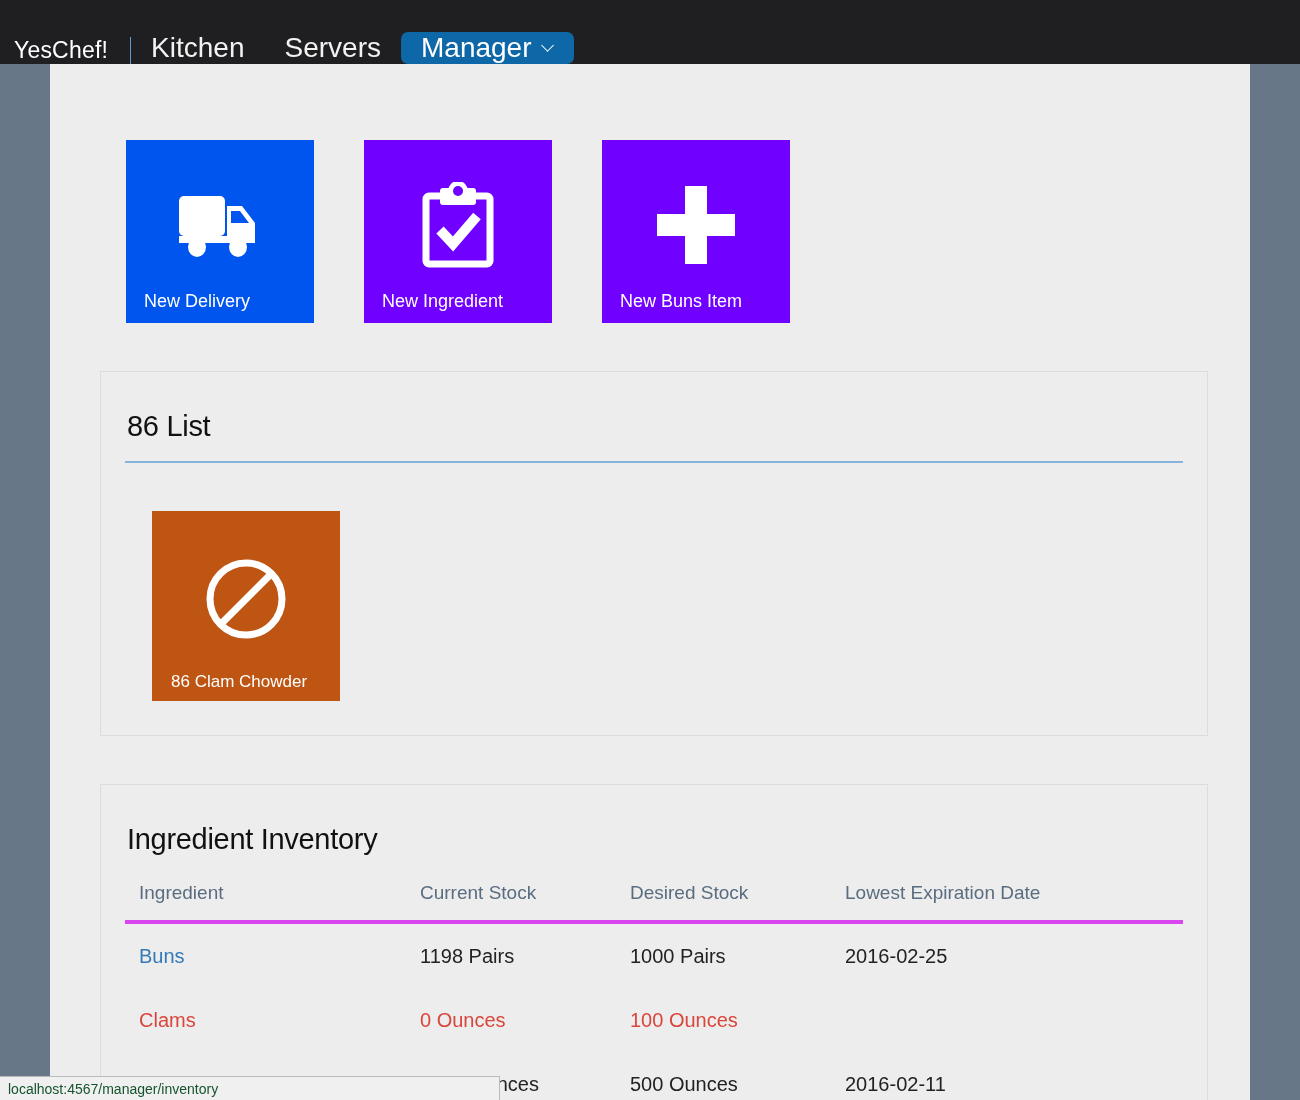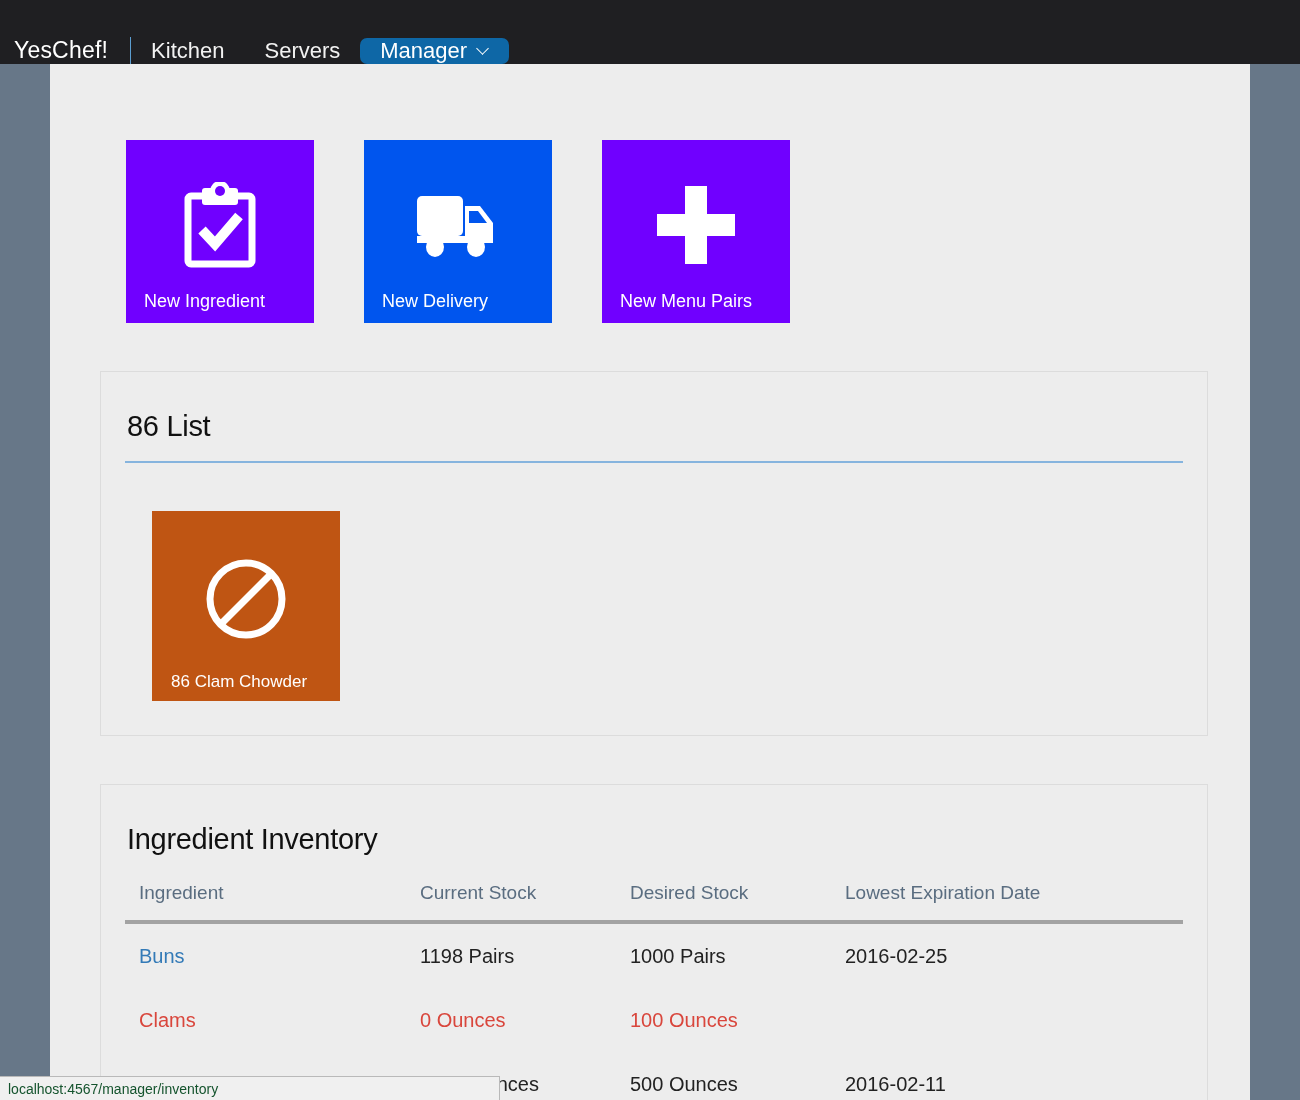--- a/index.html
+++ b/index.html
@@ -32,21 +32,21 @@
     letter-spacing: 0.2px;
     border-right: 1px solid #5b9dd0;
     cursor: pointer;
     white-space: nowrap;
   }
   .nav-item {
     display: flex;
     align-items: center;
     padding: 0 20px;
     color: #f2f2f2;
-    font-size: 22px;
+    font-size: 28px;
     cursor: pointer;
     white-space: nowrap;
   }
   .nav-item.active {
     background: #0e67a6;
     color: #ffffff;
     border-radius: 7px;
   }
   .caret {
     display: inline-block;
@@ -163,21 +163,21 @@
     border-collapse: collapse;
     margin-top: 26px;
     table-layout: fixed;
   }
   .inv-table th {
     text-align: left;
     font-weight: normal;
     font-size: 19px;
     color: #5a6d80;
     padding: 0 0 16px 0;
-    border-bottom: 4px solid #a3a3a3;
+    border-bottom: 4px solid #d946ef;
   }
   .inv-table td {
     font-size: 20px;
     color: #222222;
     padding: 21px 0 20px 0;
     vertical-align: middle;
   }
   .inv-table tr td:first-child a {
     color: #337ab7;
     text-decoration: none;
@@ -228,56 +228,56 @@
 
   <div class="nav-item active">
     <span>Manager</span>
     <span class="caret"></span>
   </div>
 </div>
 
 <div class="page">
 
   <div class="tile-row">
-
-    <div class="tile" style="background:#7000FF">
-      <span class="glyph">
-        <svg width="76" height="86" viewBox="0 0 76 86" aria-hidden="true">
-          <rect x="6" y="14" width="64" height="68" rx="3" fill="none" stroke="#ffffff" stroke-width="7"></rect>
-          <rect x="20" y="6" width="36" height="17" rx="3" fill="#ffffff"></rect>
-          <circle cx="38" cy="9" r="10" fill="#ffffff"></circle>
-          <circle cx="38" cy="9" r="5" fill="#7000FF"></circle>
-          <path d="M20 48 L33 62 L57 34" fill="none" stroke="#ffffff" stroke-width="10" stroke-linecap="butt" stroke-linejoin="miter"></path>
-        </svg>
-      </span>
-      <span class="tile-label">New Ingredient</span>
-    </div>
 
     <div class="tile" style="background:#0055EE">
       <span class="glyph">
         <svg width="86" height="66" viewBox="0 0 86 66" aria-hidden="true">
           <rect x="2" y="4" width="46" height="40" rx="5" fill="#ffffff"></rect>
           <path d="M50 14 h15 l13 17 v13 h-28 z" fill="#ffffff"></path>
           <rect x="2" y="44" width="76" height="7" fill="#ffffff"></rect>
           <path d="M54 19 h9 l9 12 h-18 z" fill="#0055EE"></path>
           <ellipse cx="20" cy="55" rx="9" ry="10" fill="#ffffff"></ellipse>
           <ellipse cx="61" cy="55" rx="9" ry="10" fill="#ffffff"></ellipse>
         </svg>
       </span>
       <span class="tile-label">New Delivery</span>
     </div>
 
     <div class="tile" style="background:#7000FF">
       <span class="glyph">
+        <svg width="76" height="86" viewBox="0 0 76 86" aria-hidden="true">
+          <rect x="6" y="14" width="64" height="68" rx="3" fill="none" stroke="#ffffff" stroke-width="7"></rect>
+          <rect x="20" y="6" width="36" height="17" rx="3" fill="#ffffff"></rect>
+          <circle cx="38" cy="9" r="10" fill="#ffffff"></circle>
+          <circle cx="38" cy="9" r="5" fill="#7000FF"></circle>
+          <path d="M20 48 L33 62 L57 34" fill="none" stroke="#ffffff" stroke-width="10" stroke-linecap="butt" stroke-linejoin="miter"></path>
+        </svg>
+      </span>
+      <span class="tile-label">New Ingredient</span>
+    </div>
+
+    <div class="tile" style="background:#7000FF">
+      <span class="glyph">
         <svg width="82" height="82" viewBox="0 0 82 82" aria-hidden="true">
           <rect x="30" y="2" width="22" height="78" fill="#ffffff"></rect>
           <rect x="2" y="30" width="78" height="22" fill="#ffffff"></rect>
         </svg>
       </span>
-      <span class="tile-label">New Menu Pairs</span>
+      <span class="tile-label">New Buns Item</span>
     </div>
 
   </div>
 
   <div class="panel">
     <div class="panel-title">86 List</div>
     <div class="title-rule"></div>
 
     <div class="list86">
       <div class="tile86" style="background:#BF5513">

